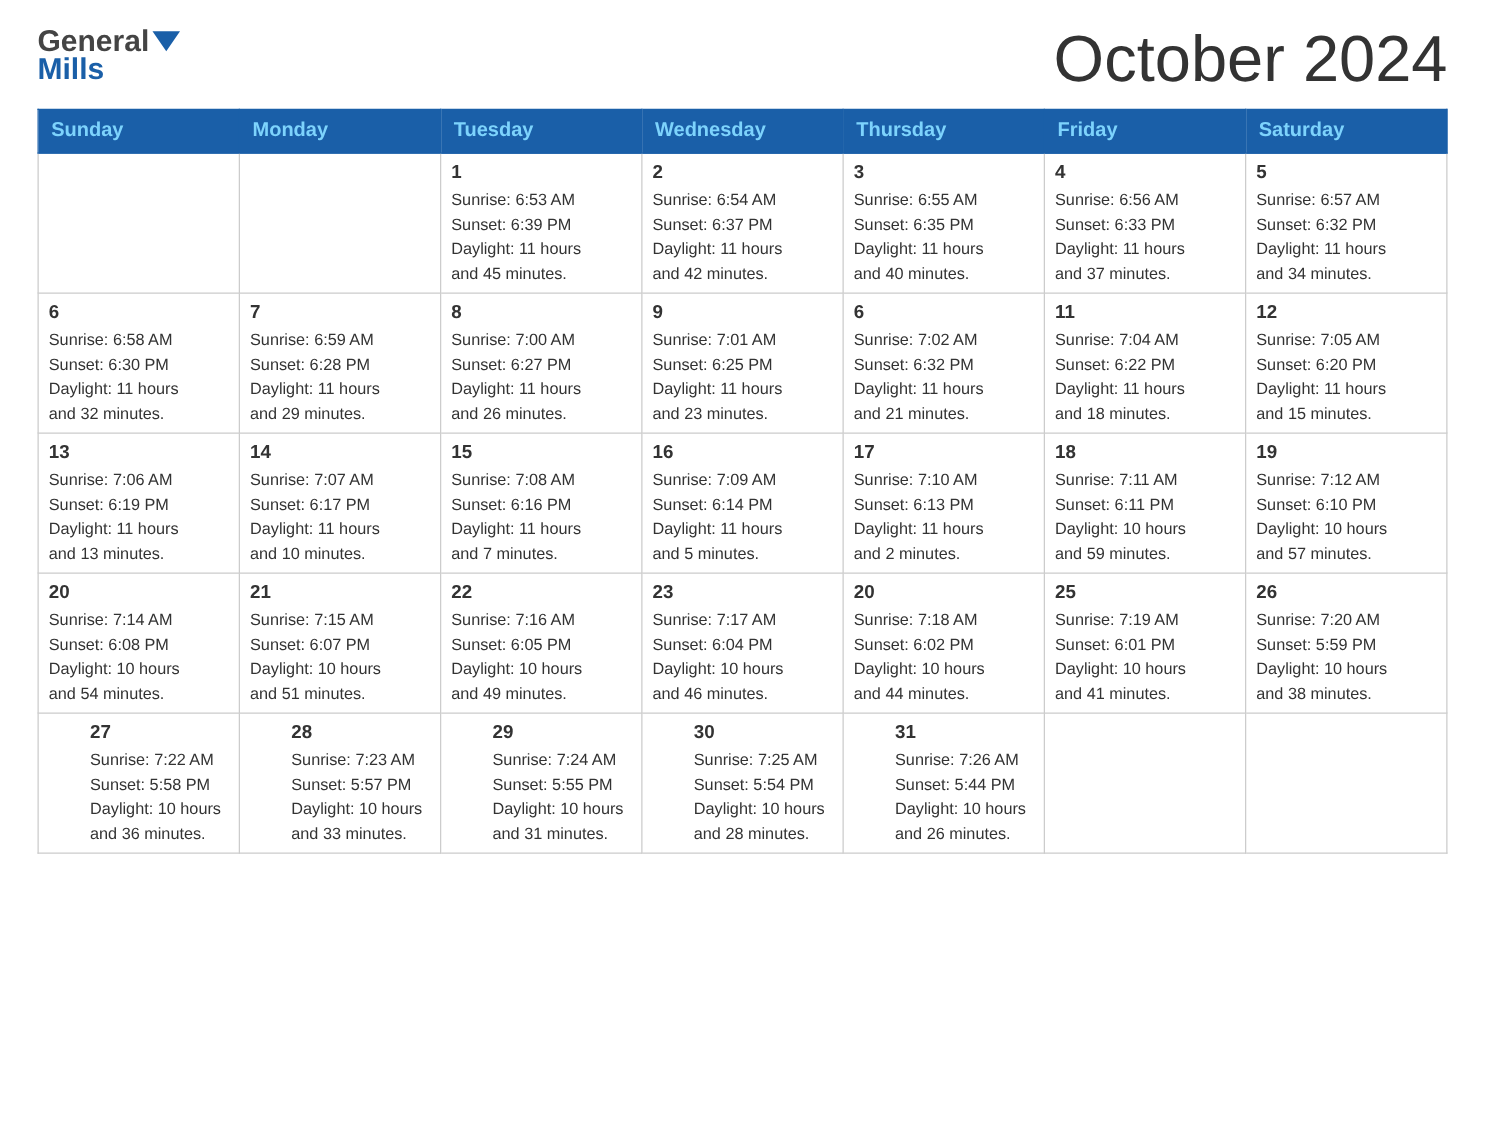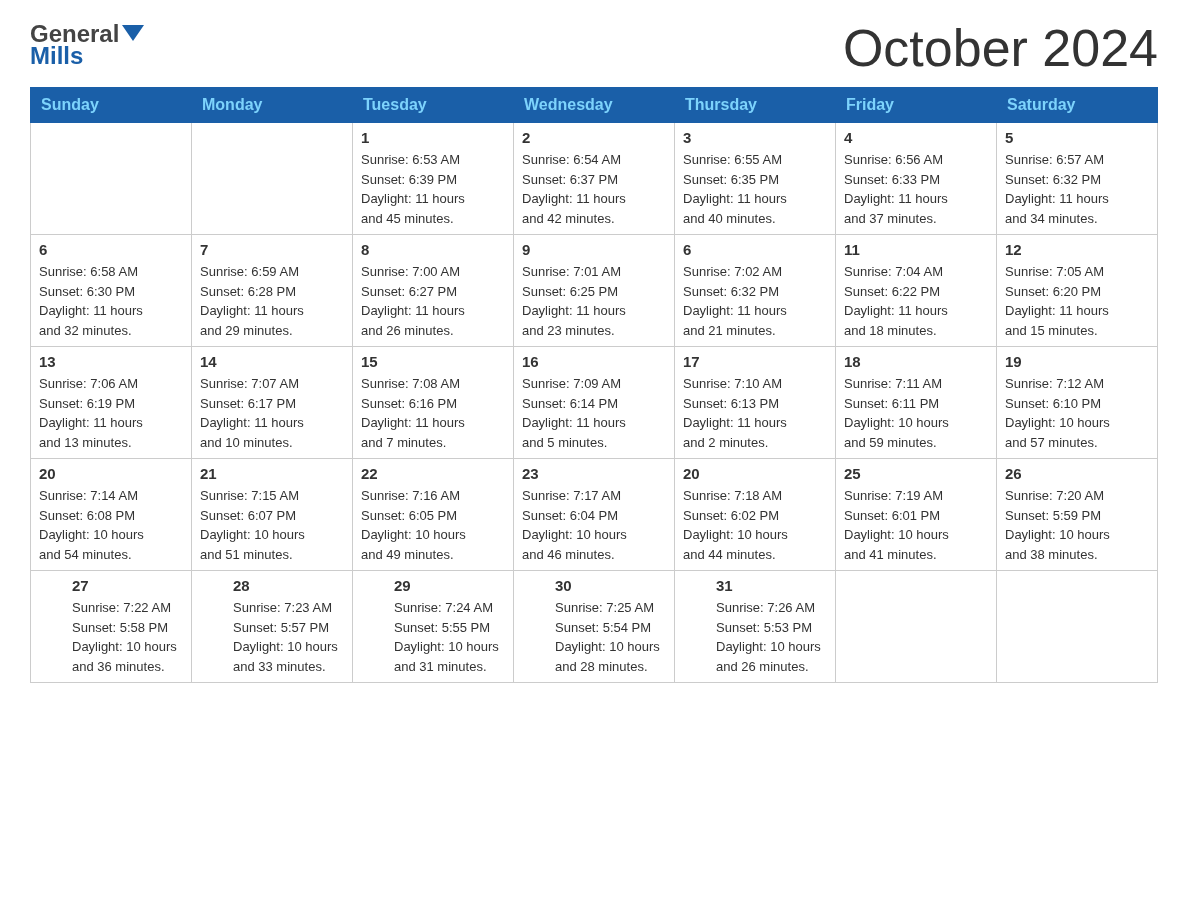--- a/index.html
+++ b/index.html
@@ -352,21 +352,21 @@
         <td>
           <div class="day-number">30</div>
           <div class="day-info" style="white-space: pre-line;">Sunrise: 7:25 AM
 Sunset: 5:54 PM
 Daylight: 10 hours
 and 28 minutes.</div>
         </td>
         <td>
           <div class="day-number">31</div>
           <div class="day-info" style="white-space: pre-line;">Sunrise: 7:26 AM
-Sunset: 5:53 PM
+Sunset: 5:44 PM
 Daylight: 10 hours
 and 26 minutes.</div>
         </td>
         <td class="empty-cell"></td>
         <td class="empty-cell"></td>
       </tr>
     </tbody>
 </table>
 
 </body></html>

